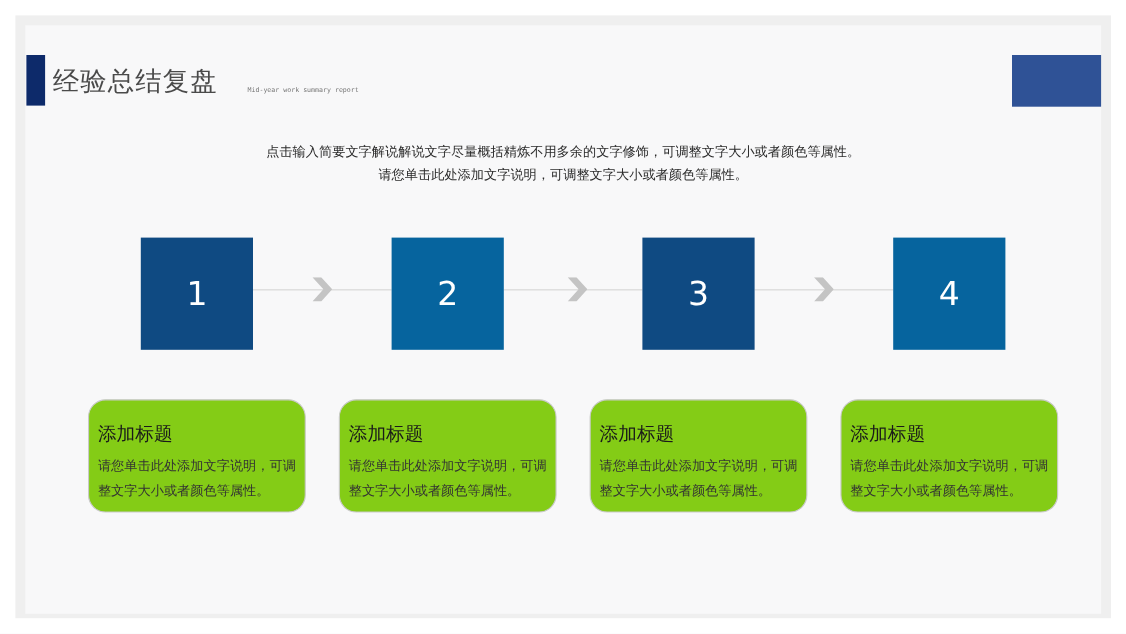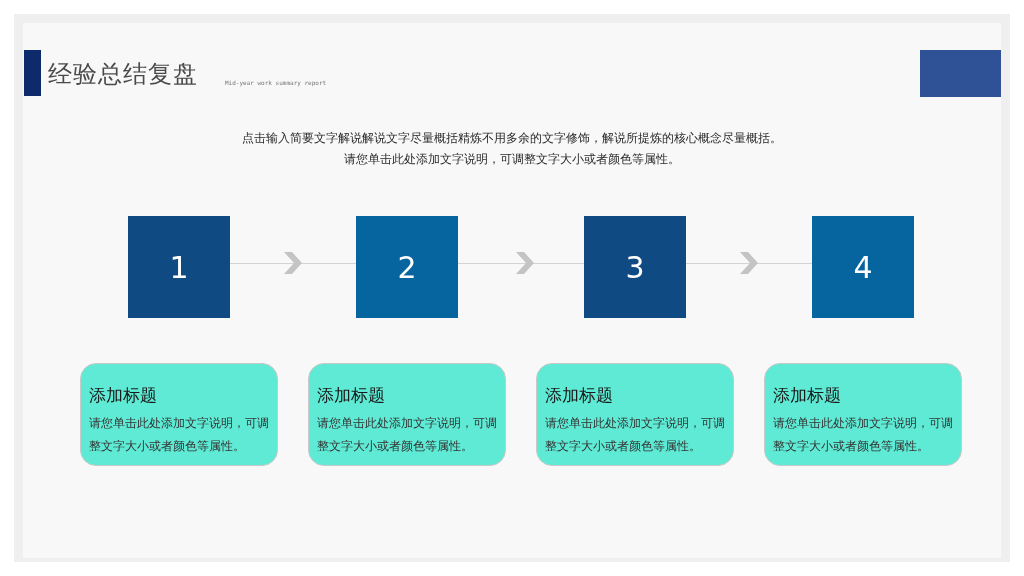--- a/index.html
+++ b/index.html
@@ -77,21 +77,21 @@
       color: #ffffff;
       font-size: 30px;
       font-family: "DejaVu Sans", sans-serif;
     }
     .card {
       position: absolute;
       top: 363px;
       width: 198px; height: 103px;
       border: 1px solid #c9c9c9;
       border-radius: 16px;
-      background: #5eead4;
+      background: #84cc16;
       padding: 20px 0 0 8px;
     }
     .card-title {
       font-size: 17px;
       color: #1a1a1a;
       line-height: 22px;
       margin-bottom: 6px;
     }
     .card-desc {
       font-size: 12px;
@@ -105,21 +105,21 @@
 
 <div class="frame"></div>
 <div class="slide"></div>
 
 <div class="title-bar"></div>
 <div class="title-text">经验总结复盘</div>
 <div class="subtitle-en">Mid-year work summary report</div>
 <div class="corner-block"></div>
 
 <div class="intro">
-  <div>点击输入简要文字解说解说文字尽量概括精炼不用多余的文字修饰，解说所提炼的核心概念尽量概括。</div>
+  <div>点击输入简要文字解说解说文字尽量概括精炼不用多余的文字修饰，可调整文字大小或者颜色等属性。</div>
   <div>请您单击此处添加文字说明，可调整文字大小或者颜色等属性。</div>
 </div>
 
 <div class="connector" style="left:230px;width:126px;"></div>
 <div class="connector" style="left:458px;width:126px;"></div>
 <div class="connector" style="left:686px;width:126px;"></div>
 
 <svg class="chevron" style="left:284px;" viewBox="0 0 18 22">
   <polygon points="0,0 8,0 18,11 8,22 0,22 10,11" fill="#c4c4c4"></polygon>
 </svg>

